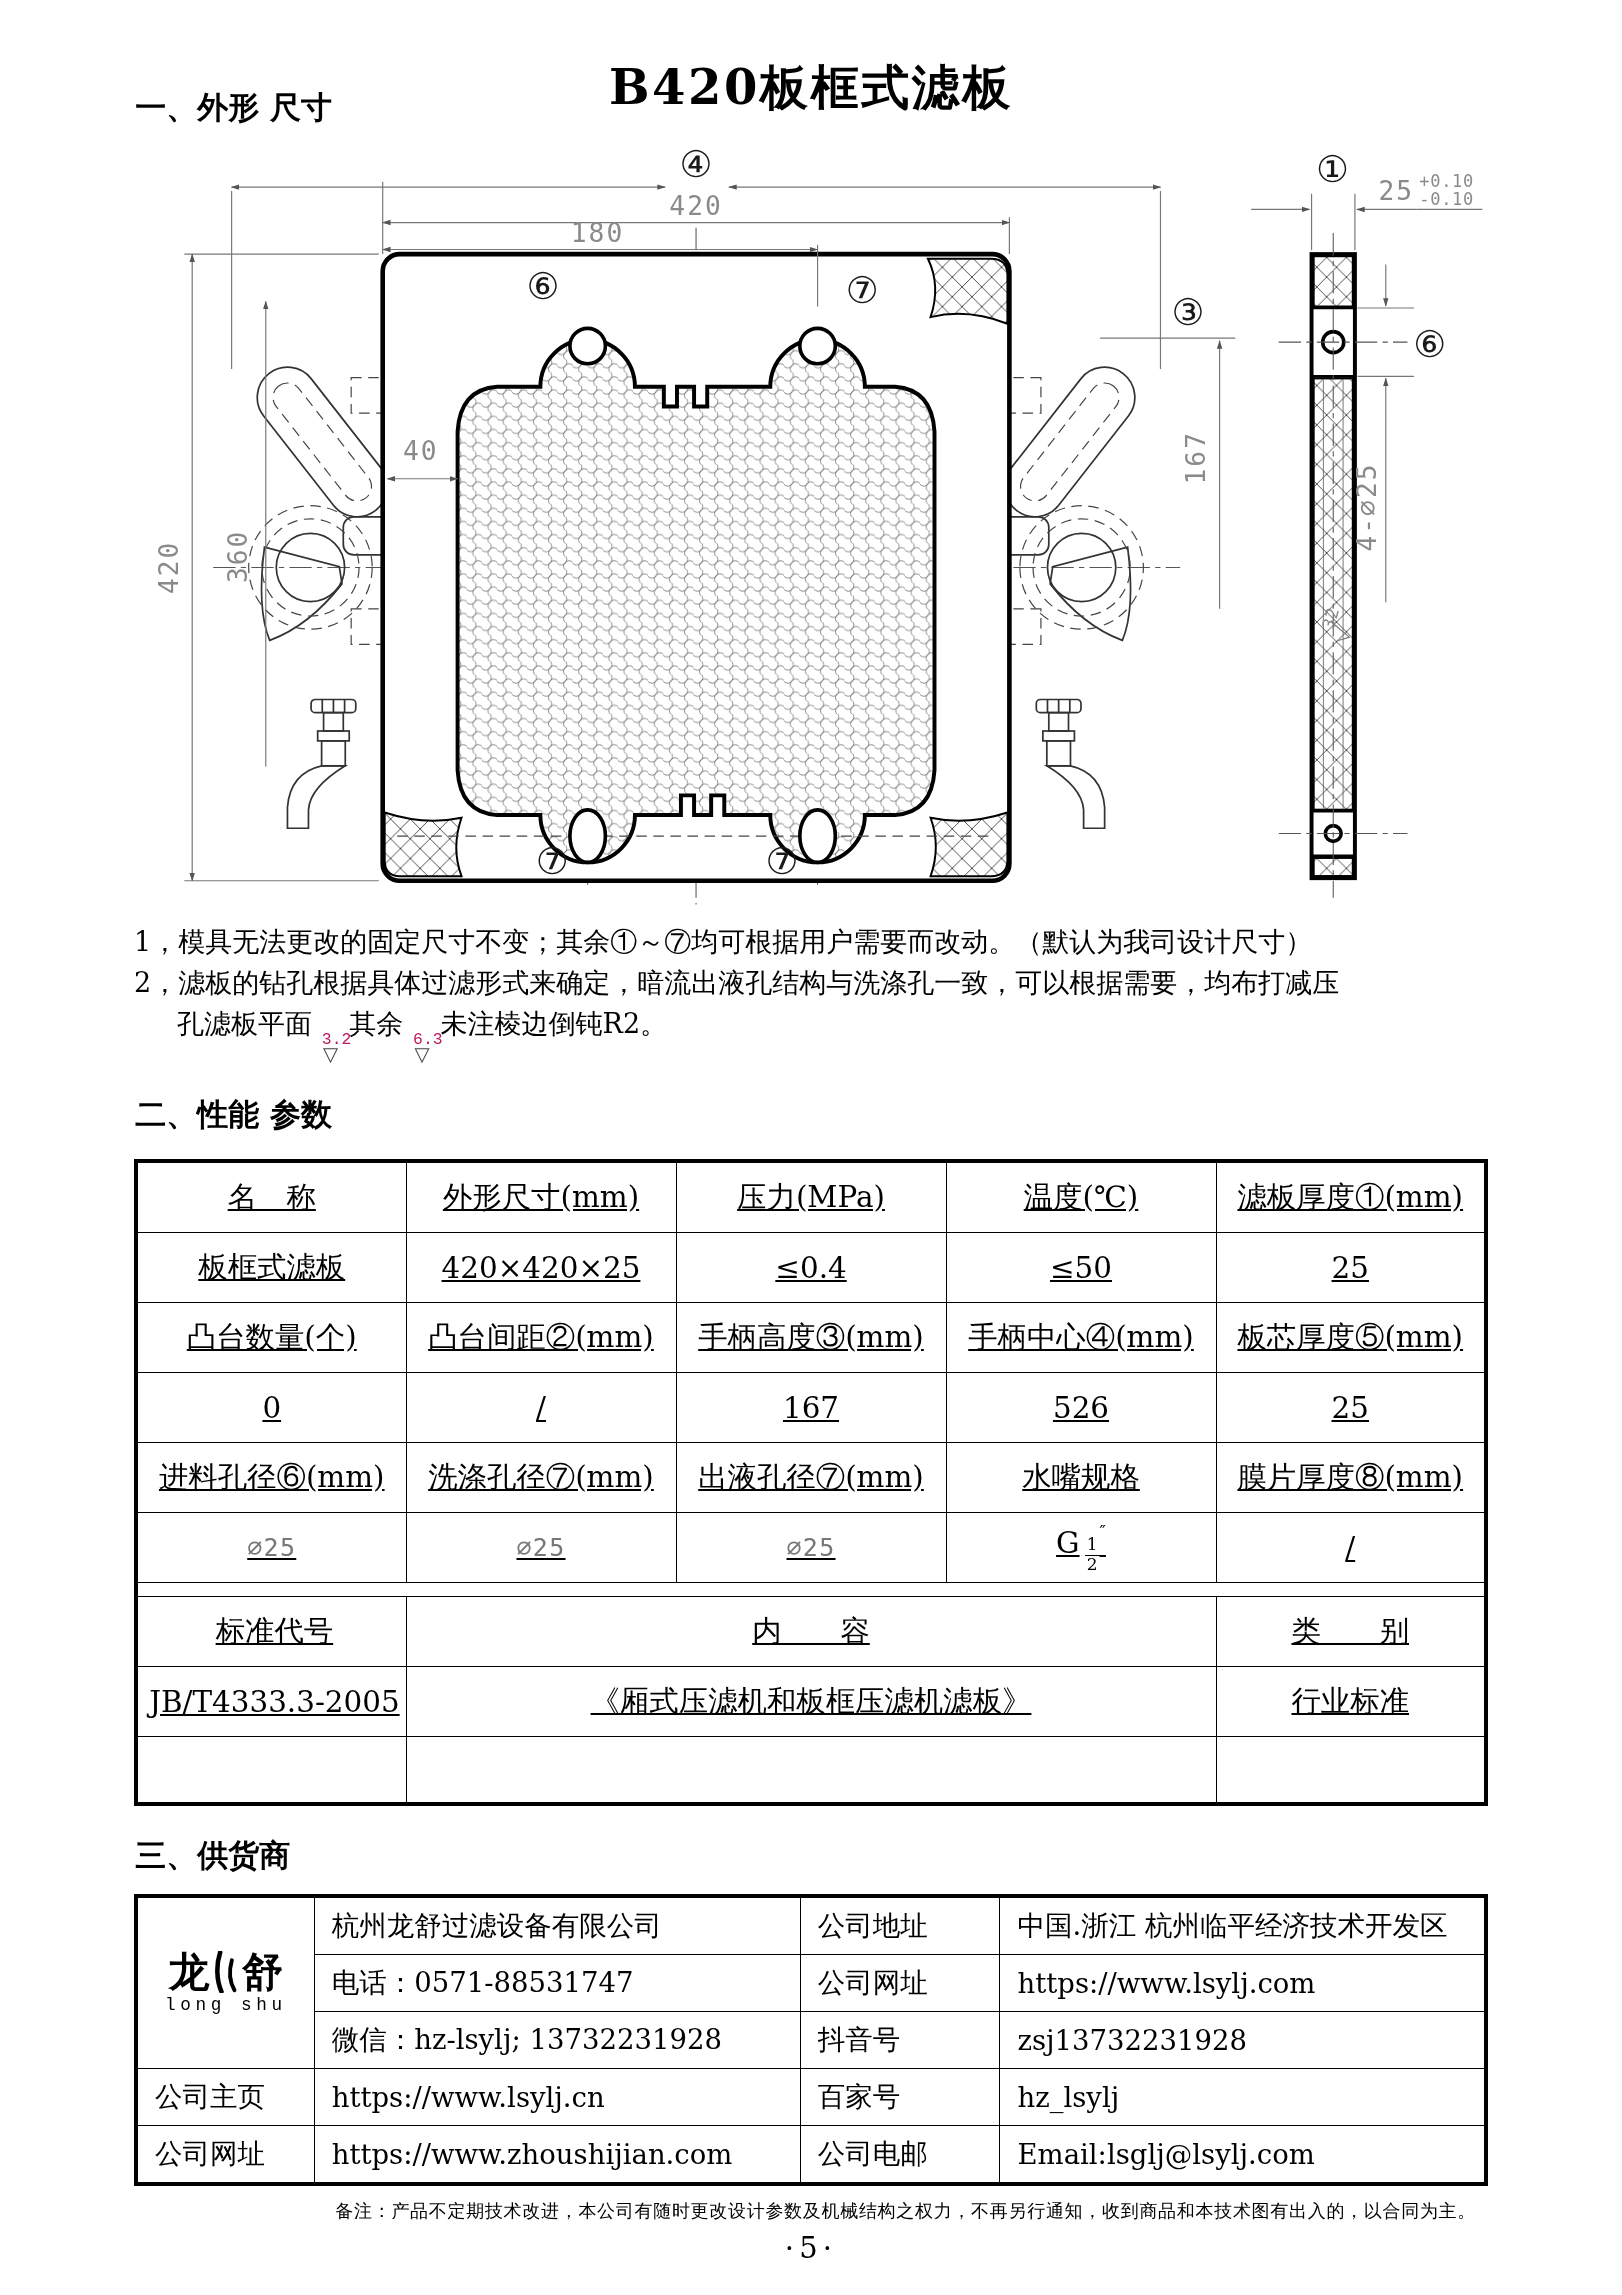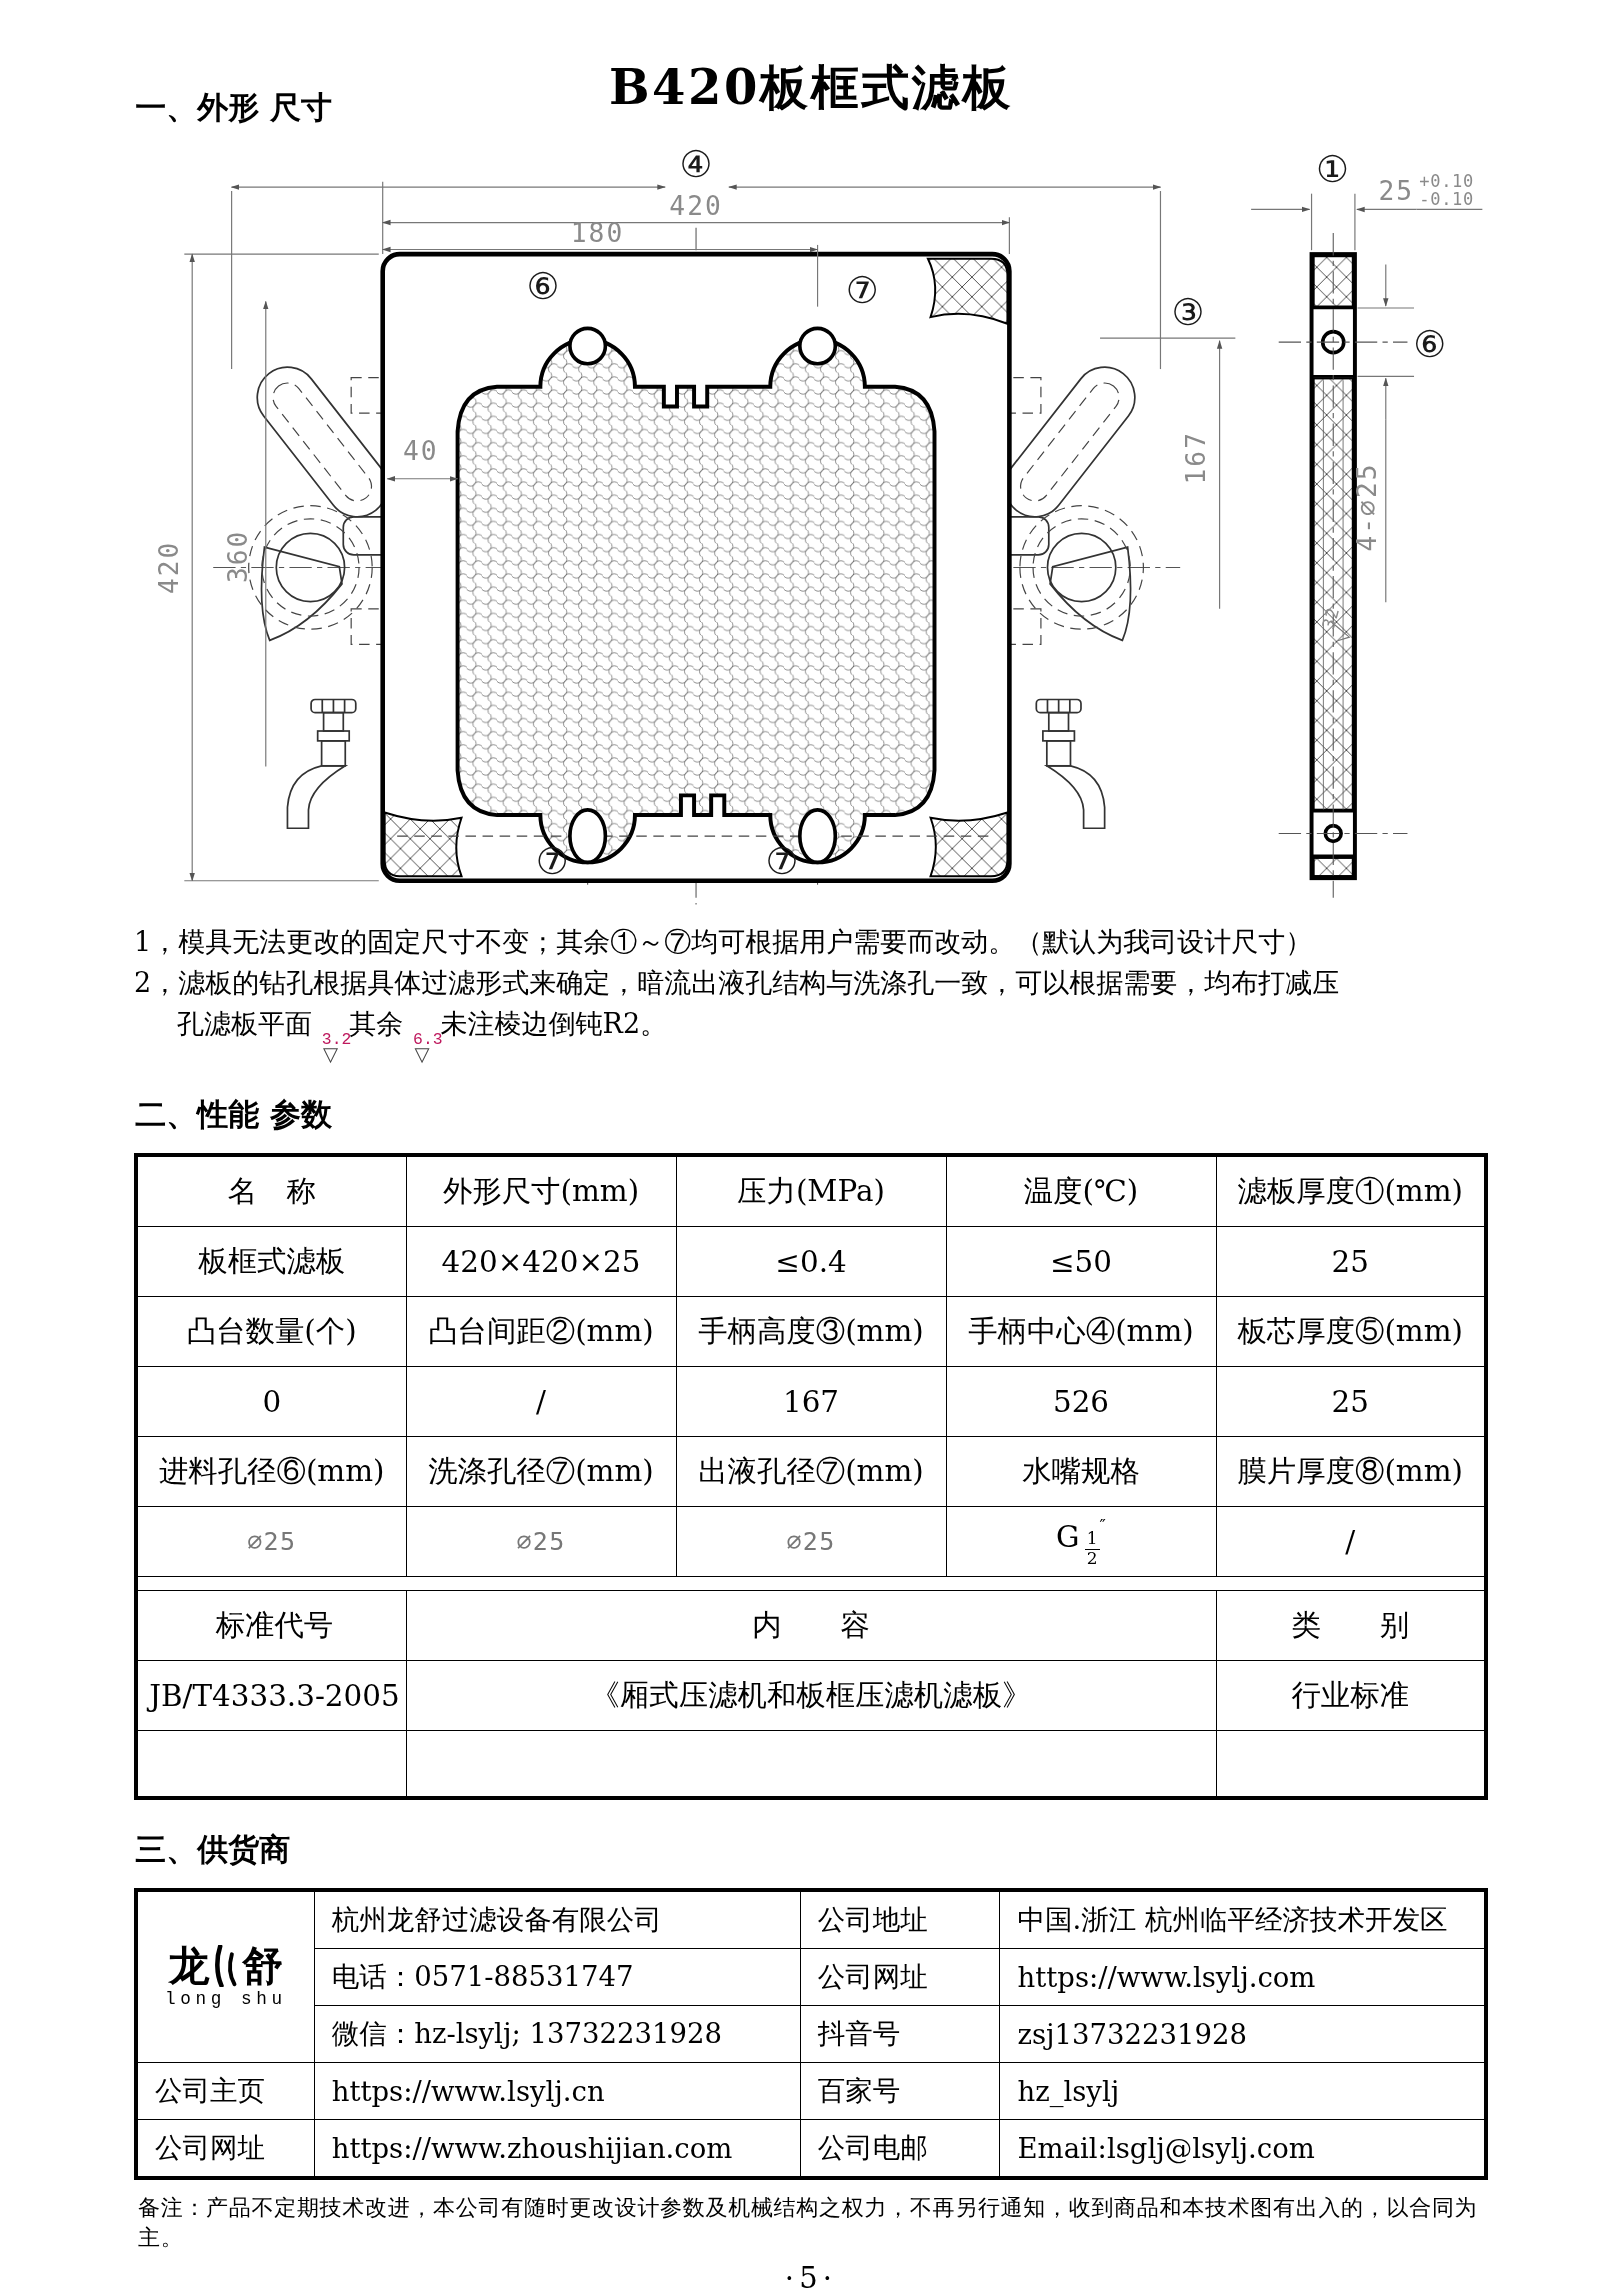--- a/index.html
+++ b/index.html
@@ -37,40 +37,40 @@
   .notes p {margin:0;}
   .note3 {padding-left:43px;}
   .rough {display:inline-flex; flex-direction:column; align-items:center; line-height:1;
           margin:0 3.9px; vertical-align:-10.5px;}
   .rnum  {font-size:16.4px; font-family:Liberation Mono, monospace; color:#be185d;
           margin-bottom:-2.6px; transform:translateX(5.9px);}
   .rsym  {font-size:19.6px; color:#444;}
 
   
   table {border-collapse:collapse; width:100%; table-layout:fixed;}
-  .perf {margin-top:17px; border:4.6px solid #000;}
+  .perf {margin-top:23px; border:4.6px solid #000;text-decoration:underline;}
   .perf td {border:1.6px solid #000; text-align:center; font-size:29.4px; height:69px; padding:0 5.2px; overflow:hidden;}
   .perf tr.sep td {height:13px; border-left:none; border-right:none; padding:0;}
   .perf tr.empty td {height:65px;}
   .perf td.l {text-align:center; padding-left:10.5px;}
   .perf td.cadv {font-family:"DejaVu Sans Mono","Liberation Mono",monospace; color:#777;
                  font-size:25px; letter-spacing:1.3px;}
   .vfrac {display:inline-flex; flex-direction:column; line-height:1.05; font-size:17px;
           vertical-align:2.6px; margin-left:5.2px; text-align:center;}
   .vfrac .num {border-bottom:1.6px solid #000; padding:0 2px 1.3px;}
   .pr {font-size:17px; vertical-align:15.7px;}
 
   .sup {margin-top:17px; border:4.6px solid #000; font-size:27.5px;}
   .sup td {border:1.6px solid #000; height:56px; text-align:left; padding:0 0 0 17px; overflow:hidden;}
   .sup td.logo {text-align:center; padding:0;}
   .logo-cn {font-size:41px; font-weight:700; display:flex; align-items:flex-end; justify-content:center; line-height:1;}
   .logo-en {font-size:17.7px; font-family:Liberation Mono, monospace; letter-spacing:4.6px; margin-top:2.6px;}
   .lmark {width:30px; height:42px; margin:0 1.3px;}
 
-  .remark {margin:13px 4px 0; font-size:22px; letter-spacing:0.7px;}
+  .remark {margin:13px 12px 0; font-size:18px; letter-spacing:0.7px;text-align:right;}
   .pagenum {margin:7.9px 0 0; text-align:center; font-size:29px; letter-spacing:5.2px;}
 </style>
 </head>
 <body>
 
 <div class="page">
 
   <h1 class="title">B420板框式滤板</h1>
   <h2 class="sec sec1">一、外形 尺寸</h2>
 

